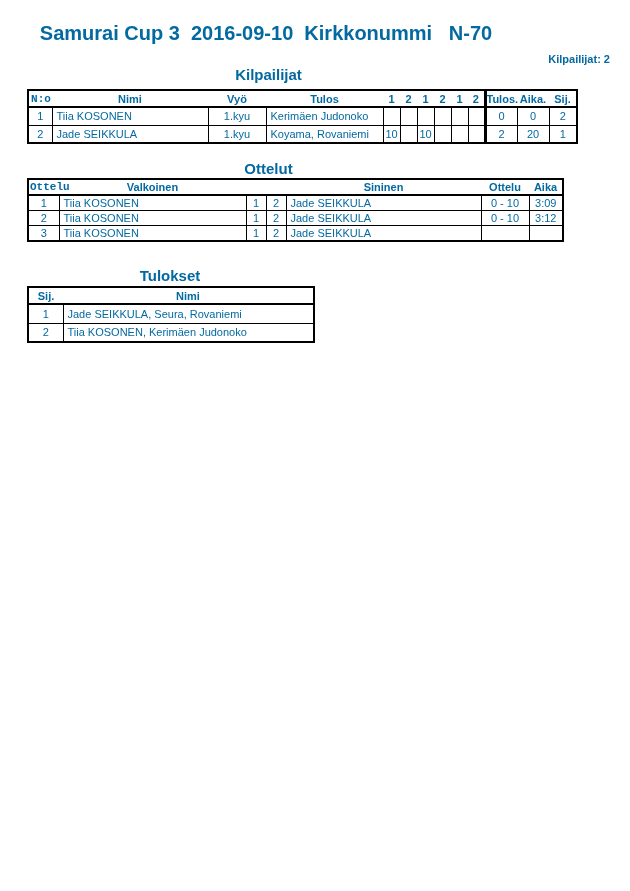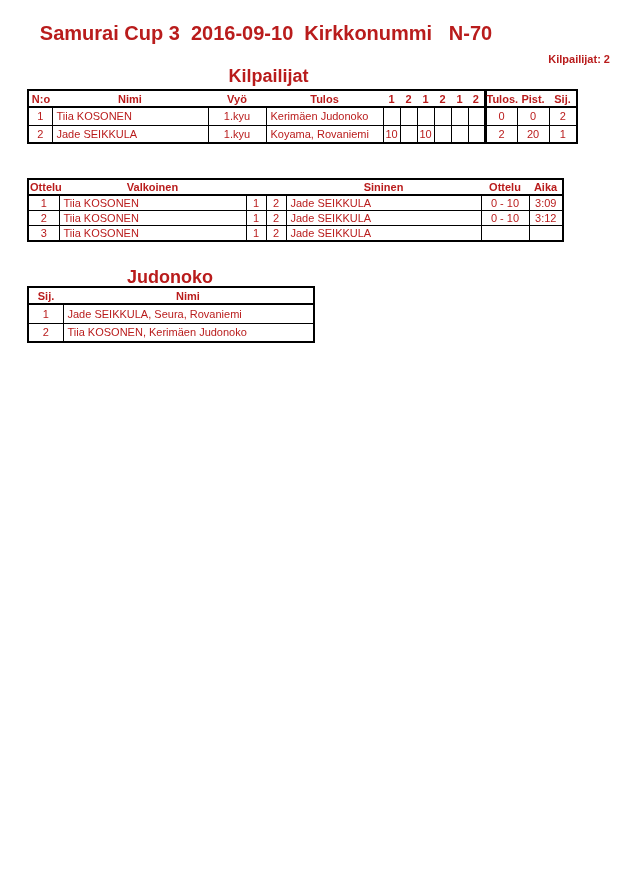--- a/index.html
+++ b/index.html
@@ -1,21 +1,21 @@
 <!DOCTYPE html>
 <html><head>
 <meta charset="utf-8">
 <style>
   html, body { margin:0; padding:0; background:#ffffff; }
   .page {
     position: relative;
     width: 630px;
     height: 891px;
     background: #ffffff;
-    color: #b91c1c;
+    color: #0369a1;
     font-family: "Liberation Sans", sans-serif;
     overflow: hidden;
   }
   .doc-title {
     position: absolute;
     top: 22px; left: 0; width: 532px;
     text-align: center;
     font-size: 20px;
     font-weight: bold;
     white-space: pre;
@@ -23,21 +23,21 @@
   }
   .count-label {
     position: absolute;
     top: 53px; left: 460px; width: 150px;
     text-align: right;
     font-size: 11px;
     font-weight: bold;
   }
   .section-heading {
     position: absolute;
-    font-size: 18px;
+    font-size: 15px;
     font-weight: bold;
     text-align: center;
     white-space: nowrap;
   }
   .h-competitors { top: 66px;  left: 27px; width: 483px; }
   .h-matches     { top: 160px; left: 27px; width: 483px; }
   .h-results     { top: 267px; left: 27px; width: 286px; }
 
   table.sheet {
     position: absolute;
@@ -68,21 +68,21 @@
     text-align: center;
     font-weight: normal;
   }
   .t-competitors thead tr { height: 17px; }
   .t-competitors tbody tr { height: 18px; }
   .t-matches tr           { height: 14px; padding-left: 9px; }
   .t-results thead tr     { height: 17px; }
   .t-results tbody tr     { height: 19px; }
 
   .al  { text-align: left !important; padding-left: 4px !important; }
-  .alh { text-align: center; padding-left: 1px !important; }
+  .alh { text-align: center; padding-left: 1px !important; font-family: Liberation Mono, monospace; }
   .thickL { border-left: 3px solid #000 !important; }
 </style>
 </head>
 <body>
 
 <div class="page">
 
   <div class="doc-title">Samurai Cup 3  2016-09-10  Kirkkonummi   N-70</div>
   <div class="count-label">Kilpailijat: 2</div>
 
@@ -109,21 +109,21 @@
         <th>Nimi</th>
         <th>Vyö</th>
         <th>Tulos</th>
         <th>1</th>
         <th>2</th>
         <th>1</th>
         <th>2</th>
         <th>1</th>
         <th>2</th>
         <th class="thickL">Tulos.</th>
-        <th>Pist.</th>
+        <th>Aika.</th>
         <th>Sij.</th>
       </tr>
     </thead>
     <tbody>
       <tr>
         <td>1</td>
         <td class="al">Tiia KOSONEN</td>
         <td>1.kyu</td>
         <td class="al">Kerimäen Judonoko</td>
         <td></td>
@@ -147,20 +147,21 @@
         <td></td>
         <td></td>
         <td></td>
         <td class="thickL">2</td>
         <td>20</td>
         <td>1</td>
       </tr>
     </tbody>
   </table>
 
+  <div class="section-heading h-matches">Ottelut</div>
   <table class="sheet t-matches">
     <colgroup>
       <col style="width:31px">
         <col style="width:187px">
         <col style="width:20px">
         <col style="width:20px">
       <col style="width:195px">
         <col style="width:48px">
         <col style="width:34px">
     </colgroup>
@@ -199,21 +200,21 @@
         <td class="al">Tiia KOSONEN</td>
         <td>1</td>
         <td>2</td>
         <td class="al">Jade SEIKKULA</td>
         <td></td>
         <td></td>
       </tr>
     </tbody>
   </table>
 
-  <div class="section-heading h-results">Judonoko</div>
+  <div class="section-heading h-results">Tulokset</div>
   <table class="sheet t-results">
     <colgroup>
       <col style="width:35px">
         <col style="width:251px">
     </colgroup>
     <thead>
       <tr>
         <th>Sij.</th>
         <th>Nimi</th>
       </tr>

